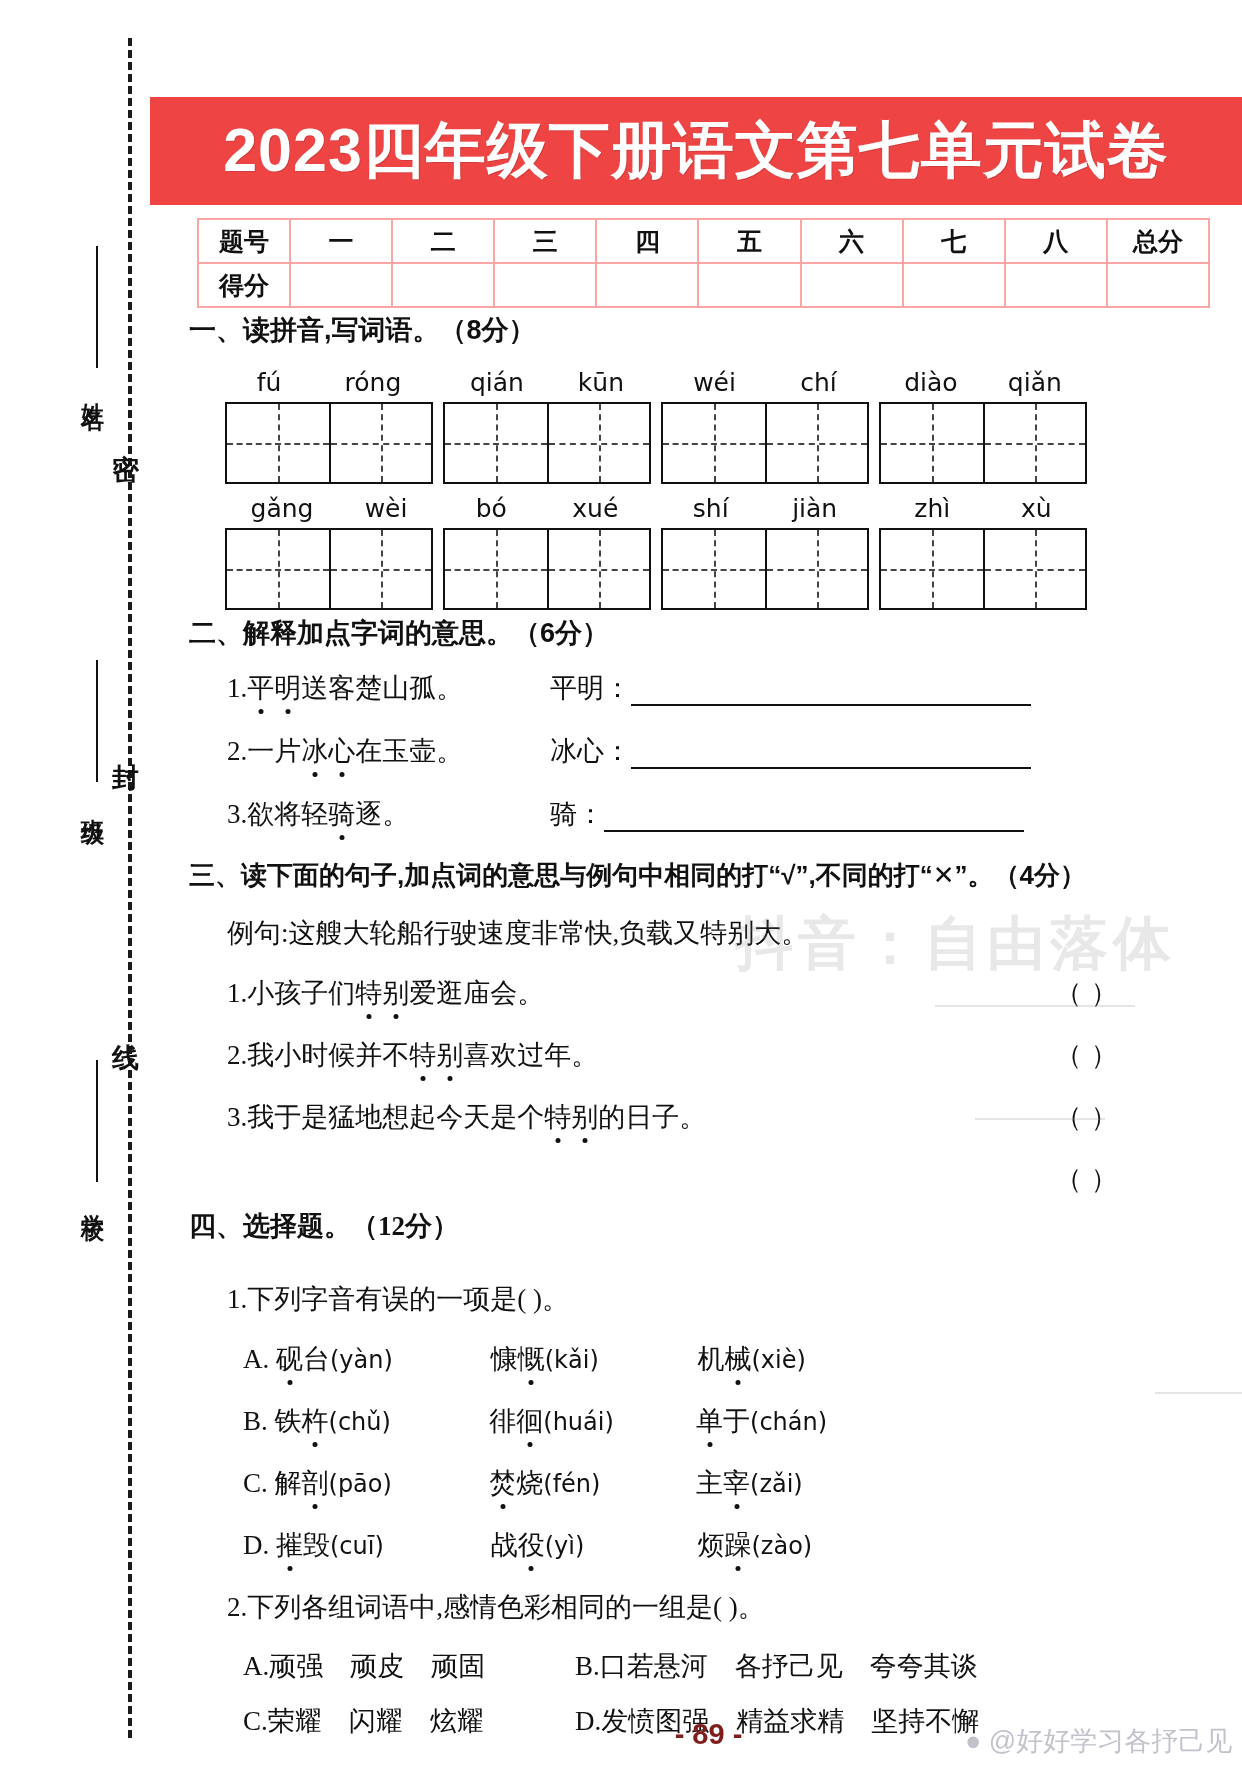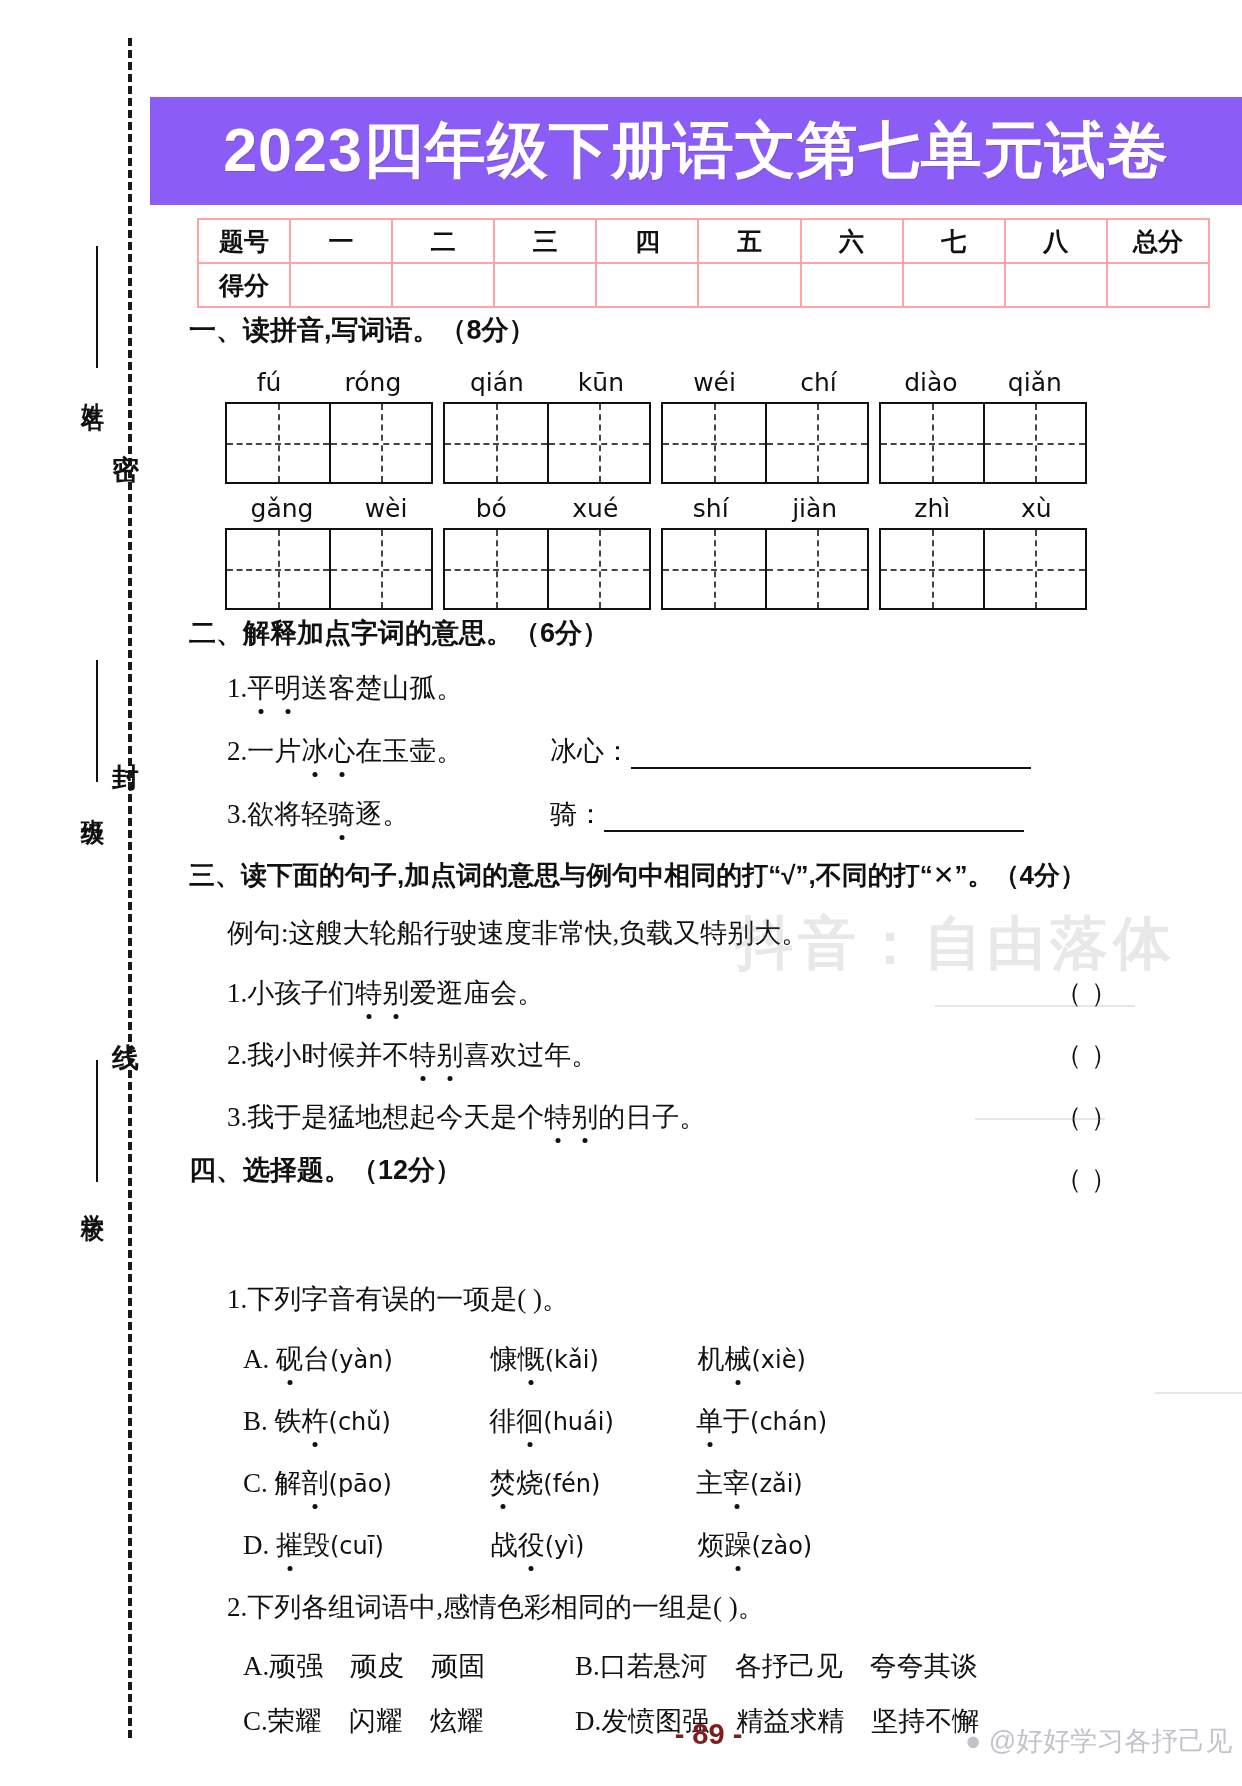--- a/index.html
+++ b/index.html
@@ -49,21 +49,21 @@
 
   
   .page {
     position: absolute; left: 175px; top: 0; width: 1067px; height: 1786px;
     padding: 0;
   }
 
   
   .title-banner {
     position: absolute; left: -25px; top: 97px; width: 1092px; height: 108px;
-    background: #8b5cf6;
+    background: #ef4444;
     display: flex; align-items: center; justify-content: center;
   }
   .title-text {
     color: #ffffff;
     font-family: "Liberation Sans", "DejaVu Sans", sans-serif;
     font-weight: bold;
     font-size: 61px;
     letter-spacing: 1px;
     white-space: nowrap;
     text-shadow: 1px 1px 0 rgba(0,0,0,.12);
@@ -311,20 +311,23 @@
         <div class="cell"></div>
         <div class="cell"></div>
       </div>
   </div>
 
   <div class="sec-head" style="top:615px;">二、解释加点字词的意思。（6分）</div>
 
   <div class="body-line" style="left:52px; top:670px;">
     <span class="num">1.</span><span></span><span class="dotted-word"><span class="dotmark">平</span><span class="dotmark">明</span></span><span>送客楚山孤。</span>
   </div>
+  <div class="body-line" style="left:375px; top:670px;">
+    <span>平明：</span><span class="ansline" style="width:400px;"></span>
+  </div>
 
   <div class="body-line" style="left:52px; top:733px;">
     <span class="num">2.</span><span>一片</span><span class="dotted-word"><span class="dotmark">冰</span><span class="dotmark">心</span></span><span>在玉壶。</span>
   </div>
   <div class="body-line" style="left:375px; top:733px;">
     <span>冰心：</span><span class="ansline" style="width:400px;"></span>
   </div>
 
   <div class="body-line" style="left:52px; top:796px;">
     <span class="num">3.</span><span>欲将轻</span><span class="dotted-word"><span class="dotmark">骑</span></span><span>逐。</span>
@@ -347,21 +350,21 @@
   </div>
   <div class="body-line paren" style="left:880px; top:1037px;">（        ）</div>
 
   <div class="body-line" style="left:52px; top:1099px;">
     <span class="num">3.</span><span>我于是猛地想起今天是个</span><span class="dotted-word"><span class="dotmark">特</span><span class="dotmark">别</span></span><span>的日子。</span>
   </div>
   <div class="body-line paren" style="left:880px; top:1099px;">（        ）</div>
 
   <div class="body-line paren" style="left:880px; top:1161px;">（        ）</div>
 
-  <div class="sec-head" style="top:1152px;">四、选择题。（12分）</div>
+  <div class="sec-head" style="top:1208px;font-family:Liberation Serif, serif;">四、选择题。（12分）</div>
 
   <div class="body-line" style="left:52px; top:1281px;">
     <span class="num">1.</span><span>下列字音有误的一项是(        )。</span>
   </div>
 
   <div class="body-line" style="left:68px; top:1341px;">
     <span>A.</span>
     <span class="optcell" style="display:inline-block;width:208px;"><span class="dotmark">砚</span><span>台</span><span style="font-family: &quot;DejaVu Sans&quot;, sans-serif; font-size: 24px;">(yàn)</span></span>
     <span class="optcell" style="display:inline-block;width:200px;"><span>慷</span><span class="dotmark">慨</span><span style="font-family: &quot;DejaVu Sans&quot;, sans-serif; font-size: 24px;">(kǎi)</span></span>
     <span class="optcell" style="display:inline-block;"><span>机</span><span class="dotmark">械</span><span style="font-family: &quot;DejaVu Sans&quot;, sans-serif; font-size: 24px;">(xiè)</span></span>

